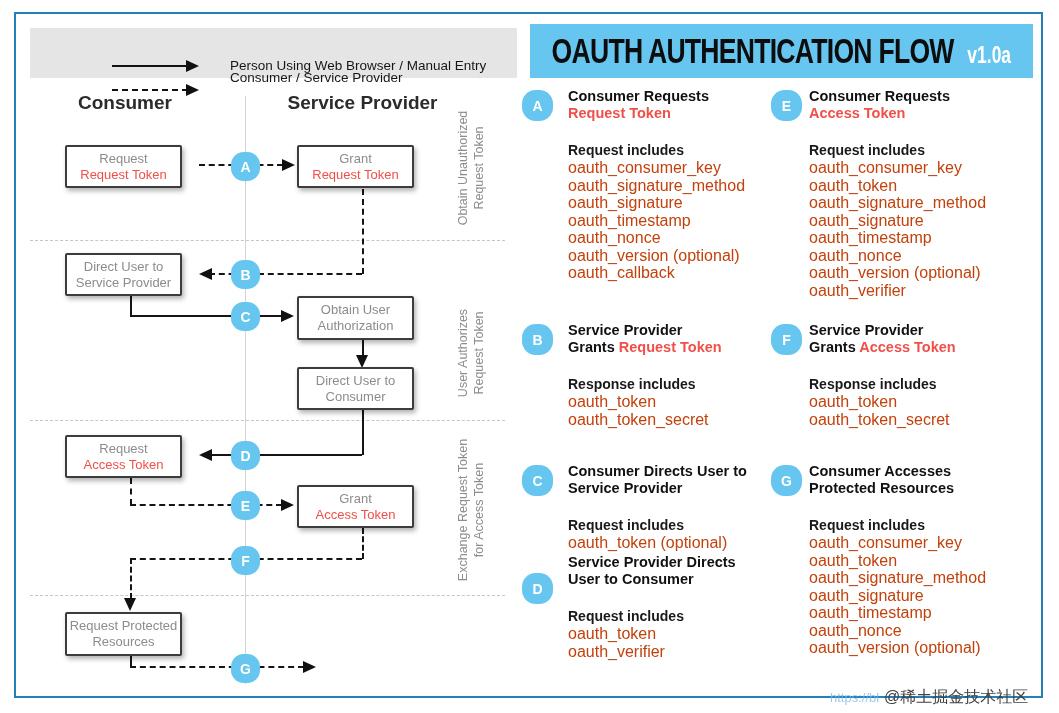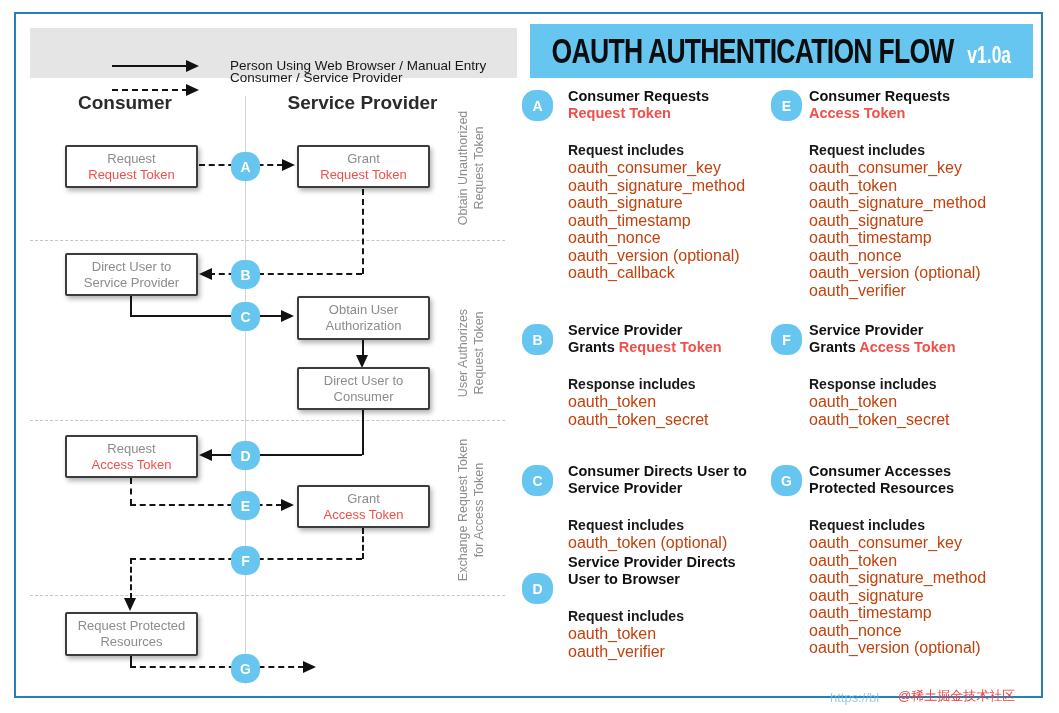--- a/index.html
+++ b/index.html
@@ -19,38 +19,38 @@
   .titlebar{position:absolute;left:530px;top:24px;width:503px;height:54px;background:#66c6f0;display:flex;align-items:center;justify-content:center;overflow:visible;}
   .tb-inner{display:flex;align-items:baseline;gap:18px;transform:scaleX(0.76);transform-origin:center;white-space:nowrap;}
   .title{font-weight:bold;font-size:35px;letter-spacing:-1px;color:#0d0d0d;}
   .version{font-weight:bold;font-size:23px;color:#fff;}
 
   
   .col-header{position:absolute;top:92px;font-size:19px;font-weight:bold;color:#2b2b2b;text-align:center;}
   .center-line{position:absolute;left:245px;top:96px;width:1px;height:588px;background:#d3d3d3;}
   .sep{position:absolute;left:30px;width:475px;border-top:1px dashed #c6c6c6;}
   .phase{position:absolute;width:170px;height:34px;transform:rotate(-90deg);transform-origin:center;color:#8d8d8d;font-size:12.5px;line-height:16px;text-align:center;white-space:pre-line;}
-  .fbox{position:absolute;width:133px;height:43px;background:#fff;border:2px solid #3c3c3c;border-radius:2px;box-shadow:2px 3px 5px rgba(0,0,0,0.3);display:flex;flex-direction:column;align-items:center;justify-content:center;font-size:13px;line-height:16px;color:#8c8c8c;box-sizing:border-box;text-align:center;}
+  .fbox{position:absolute;width:117px;height:43px;background:#fff;border:2px solid #3c3c3c;border-radius:2px;box-shadow:2px 3px 5px rgba(0,0,0,0.3);display:flex;flex-direction:column;align-items:center;justify-content:center;font-size:13px;line-height:16px;color:#8c8c8c;box-sizing:border-box;text-align:center;}
   .fbox .red{color:#f04f4a;}
   .h-dash{position:absolute;height:0;border-top:2px dashed #151515;}
   .v-dash{position:absolute;width:0;border-left:2px dashed #151515;}
   .h-solid{position:absolute;height:0;border-top:2px solid #151515;}
   .v-solid{position:absolute;width:0;border-left:2px solid #151515;}
   .badge{position:absolute;width:29px;height:29px;border-radius:44%;background:#66c6f0;color:#fff;font-weight:bold;font-size:14px;display:flex;align-items:center;justify-content:center;z-index:3;}
   .badge.panel{width:31px;height:31px;font-size:14px;}
 
   
   .step{position:absolute;width:235px;}
   .step-heading{font-size:14.5px;font-weight:bold;line-height:17px;color:#111;}
   .step-heading .hr{color:#f04f4a;}
   .includes{margin-top:20px;font-size:14px;font-weight:bold;line-height:17px;color:#191919;}
   .params{font-size:16px;line-height:17.5px;color:#c2410c;}
 
   
-  .wm{position:absolute;left:884px;top:687px;font-size:13px;color:#ef4444;z-index:6;margin-left:14px;}
+  .wm{position:absolute;left:884px;top:687px;font-size:16px;color:#404040;z-index:6;}
   .wm-url{position:absolute;left:830px;top:690px;font-size:13px;color:#7ab5e5;opacity:.75;z-index:5;}
 </style>
 </head>
 <body>
 
 <div id="page">
   <div class="frame"></div>
 
   <div class="legend">
     <div class="lg-solid"></div>
@@ -199,21 +199,21 @@
     </div>
     <div class="includes">Request includes</div>
     <div class="params">
         <div>oauth_token (optional)</div>
       </div>
   </div>
 
   <div class="step" style="left:568px;top:554px;width:215px;">
     <div class="step-heading">
       <div><span class="hb">Service Provider Directs</span><span class="hr"></span></div>
-      <div><span class="hb">User to Browser</span><span class="hr"></span></div>
+      <div><span class="hb">User to Consumer</span><span class="hr"></span></div>
     </div>
     <div class="includes">Request includes</div>
     <div class="params">
         <div>oauth_token</div>
         <div>oauth_verifier</div>
       </div>
   </div>
 
   <div class="step" style="left:809px;top:88px;width:235px;">
     <div class="step-heading">

